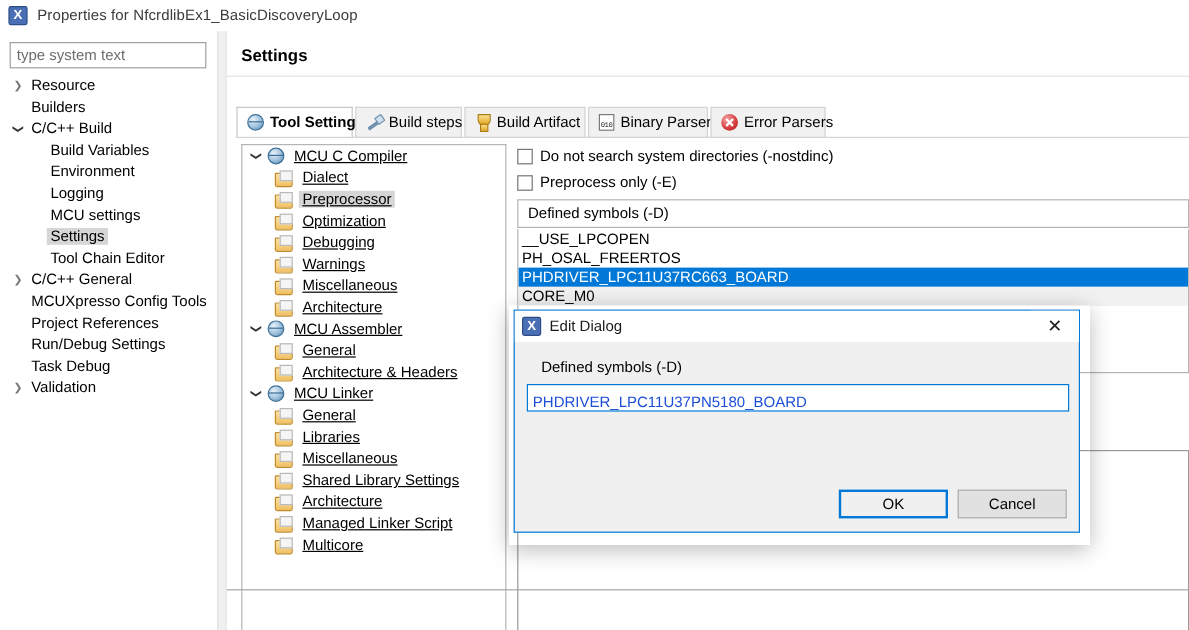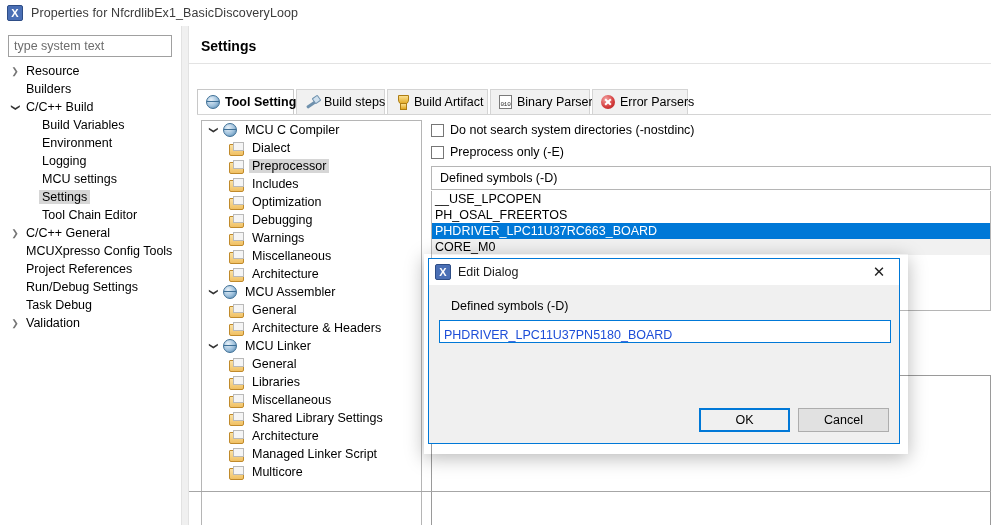--- a/index.html
+++ b/index.html
@@ -183,21 +183,21 @@
   }
   .ts-row {
     height: 18px; display: flex; align-items: center; font-size: 12.5px;
     white-space: nowrap;
   }
   .ts-row .arrow {
     width: 18px; display:inline-flex; align-items:center; justify-content:center;
     color:#333; font-size: 9px;
   }
   .ts-row .icn { margin-right: 5px; display:inline-flex; }
-  .ts-row .lbl { padding: 0 3px; }
+  .ts-row .lbl { padding: 0 3px; text-decoration: underline; }
   .ts-row .lbl.sel { background: #d6d6d6; }
   .ts-ind-0 { padding-left: 3px; }
   .ts-ind-1 { padding-left: 27px; }
 
   
   .ts-opts {
     position: absolute; left: 234px; top: 5px; width: 560px; height: 405px;
   }
   .chkrow {
     position: absolute; left: 0; display: flex; align-items: center;
@@ -418,26 +418,20 @@
             <span class="icn">
               <span class="ic-folder"></span>
             </span>
             <span class="lbl">Dialect</span>
           </div>
           <div class="ts-row ts-ind-1">
             <span class="icn">
               <span class="ic-folder"></span>
             </span>
             <span class="lbl sel">Preprocessor</span>
-          </div>
-          <div class="ts-row ts-ind-1">
-            <span class="icn">
-              <span class="ic-folder"></span>
-            </span>
-            <span class="lbl">Includes</span>
           </div>
           <div class="ts-row ts-ind-1">
             <span class="icn">
               <span class="ic-folder"></span>
             </span>
             <span class="lbl">Optimization</span>
           </div>
           <div class="ts-row ts-ind-1">
             <span class="icn">
               <span class="ic-folder"></span>

